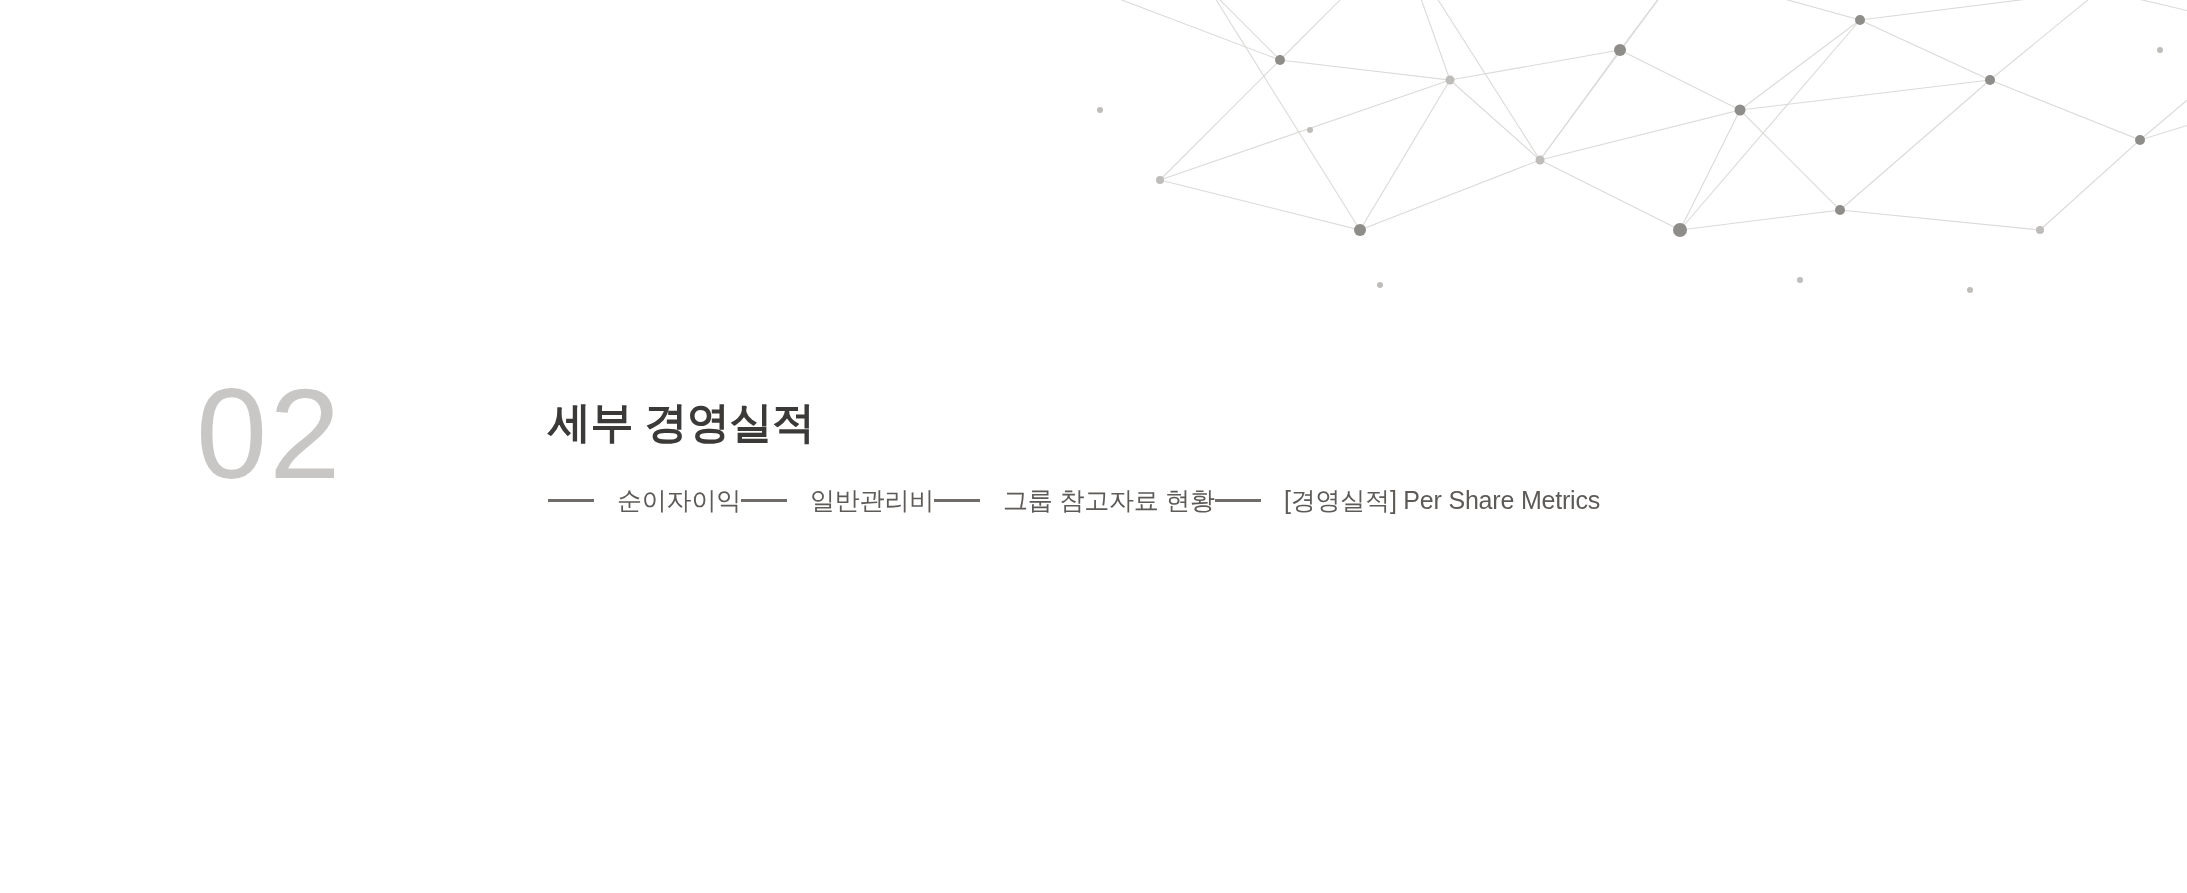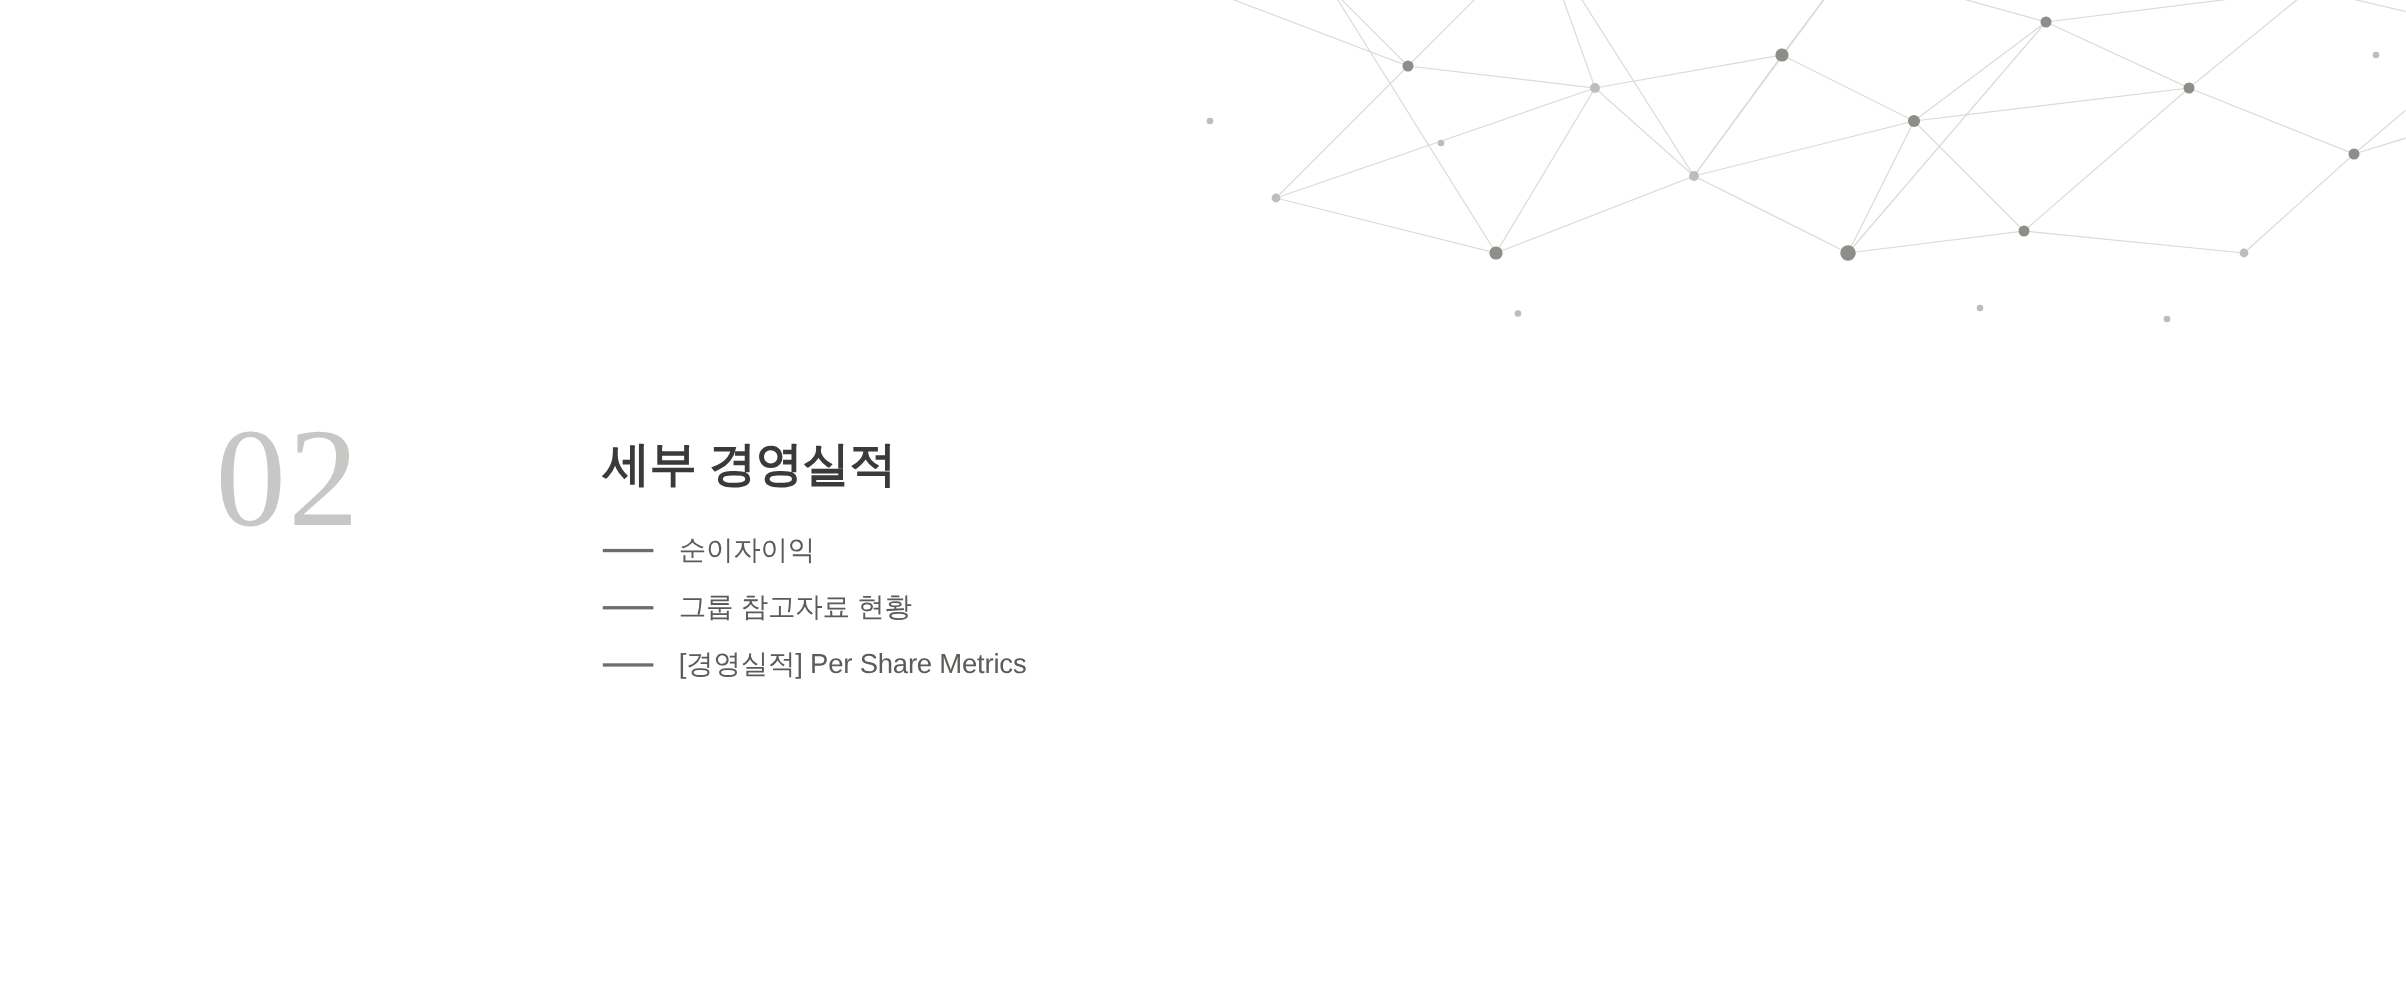--- a/index.html
+++ b/index.html
@@ -34,21 +34,21 @@
     width: 1300px;
     height: 420px;
     pointer-events: none;
   }
 
   
   #section-number {
     position: absolute;
     left: 196px;
     top: 370px;
-    font-family: Liberation Serif, serif;
+    font-family: Liberation Sans, sans-serif;
     font-size: 128px;
     font-weight: 400;
     letter-spacing: 2px;
     color: #c9c7c5;
     line-height: 1;
     user-select: none;
   }
 
   
   #section-title {
@@ -64,21 +64,21 @@
     white-space: nowrap;
     margin-top: 20px;
   }
 
   
   #contents-list {
     position: absolute;
     left: 548px;
     top: 474px;
     display: flex;
-    flex-direction: column;
+    flex-direction: row;
     gap: 0px;
   }
   .contents-item {
     display: flex;
     align-items: center;
     height: 52px;
   }
   .item-dash {
     width: 46px;
     height: 3px;
@@ -166,20 +166,24 @@
   <div id="section-title">세부 경영실적</div>
 
   <div id="contents-list">
 
     <div class="contents-item">
       <span class="item-dash"></span>
       <span class="item-label">순이자이익</span>
     </div>
 
 
+    <div class="contents-item">
+      <span class="item-dash"></span>
+      <span class="item-label">일반관리비</span>
+    </div>
 
 
     <div class="contents-item">
       <span class="item-dash"></span>
       <span class="item-label">그룹 참고자료 현황</span>
     </div>
 
     <div class="contents-item">
       <span class="item-dash"></span>
       <span class="item-label">[경영실적] Per Share Metrics</span>

